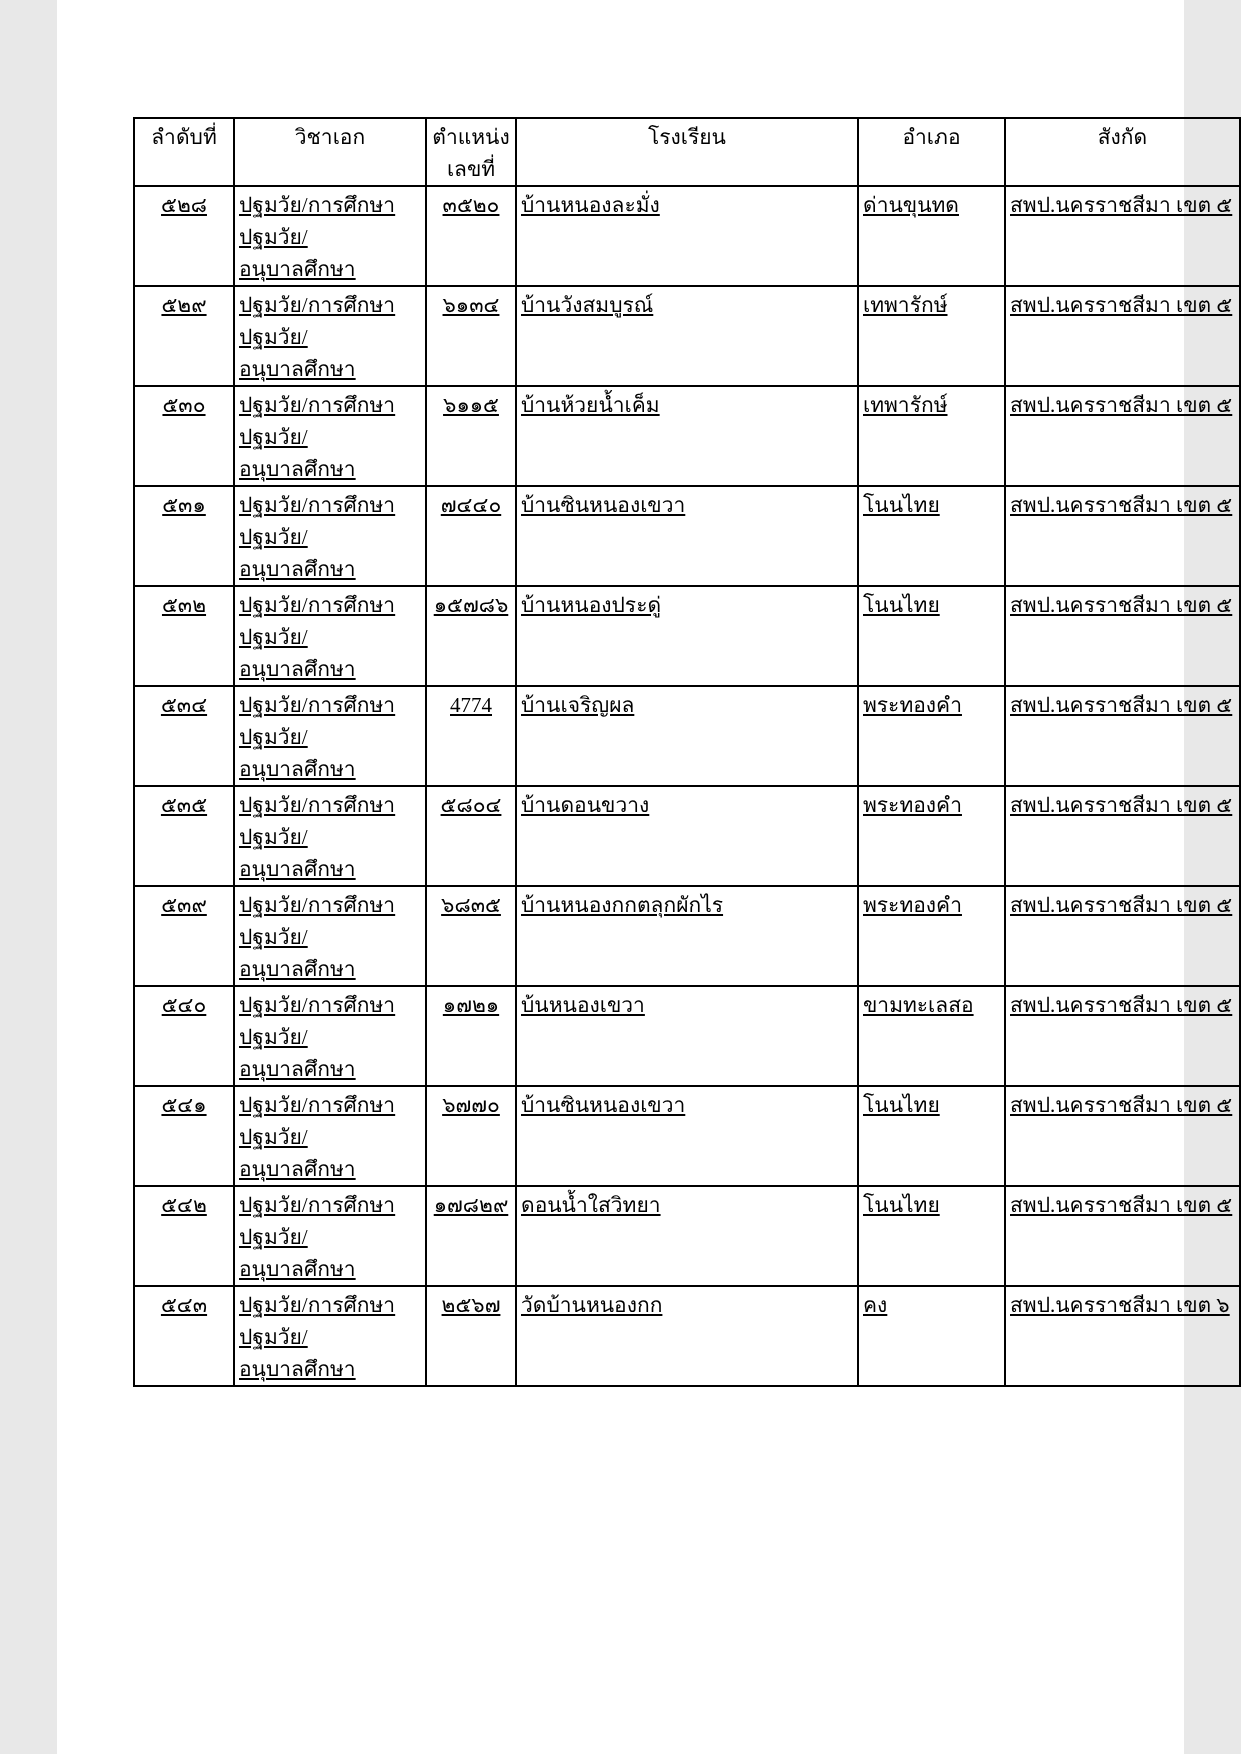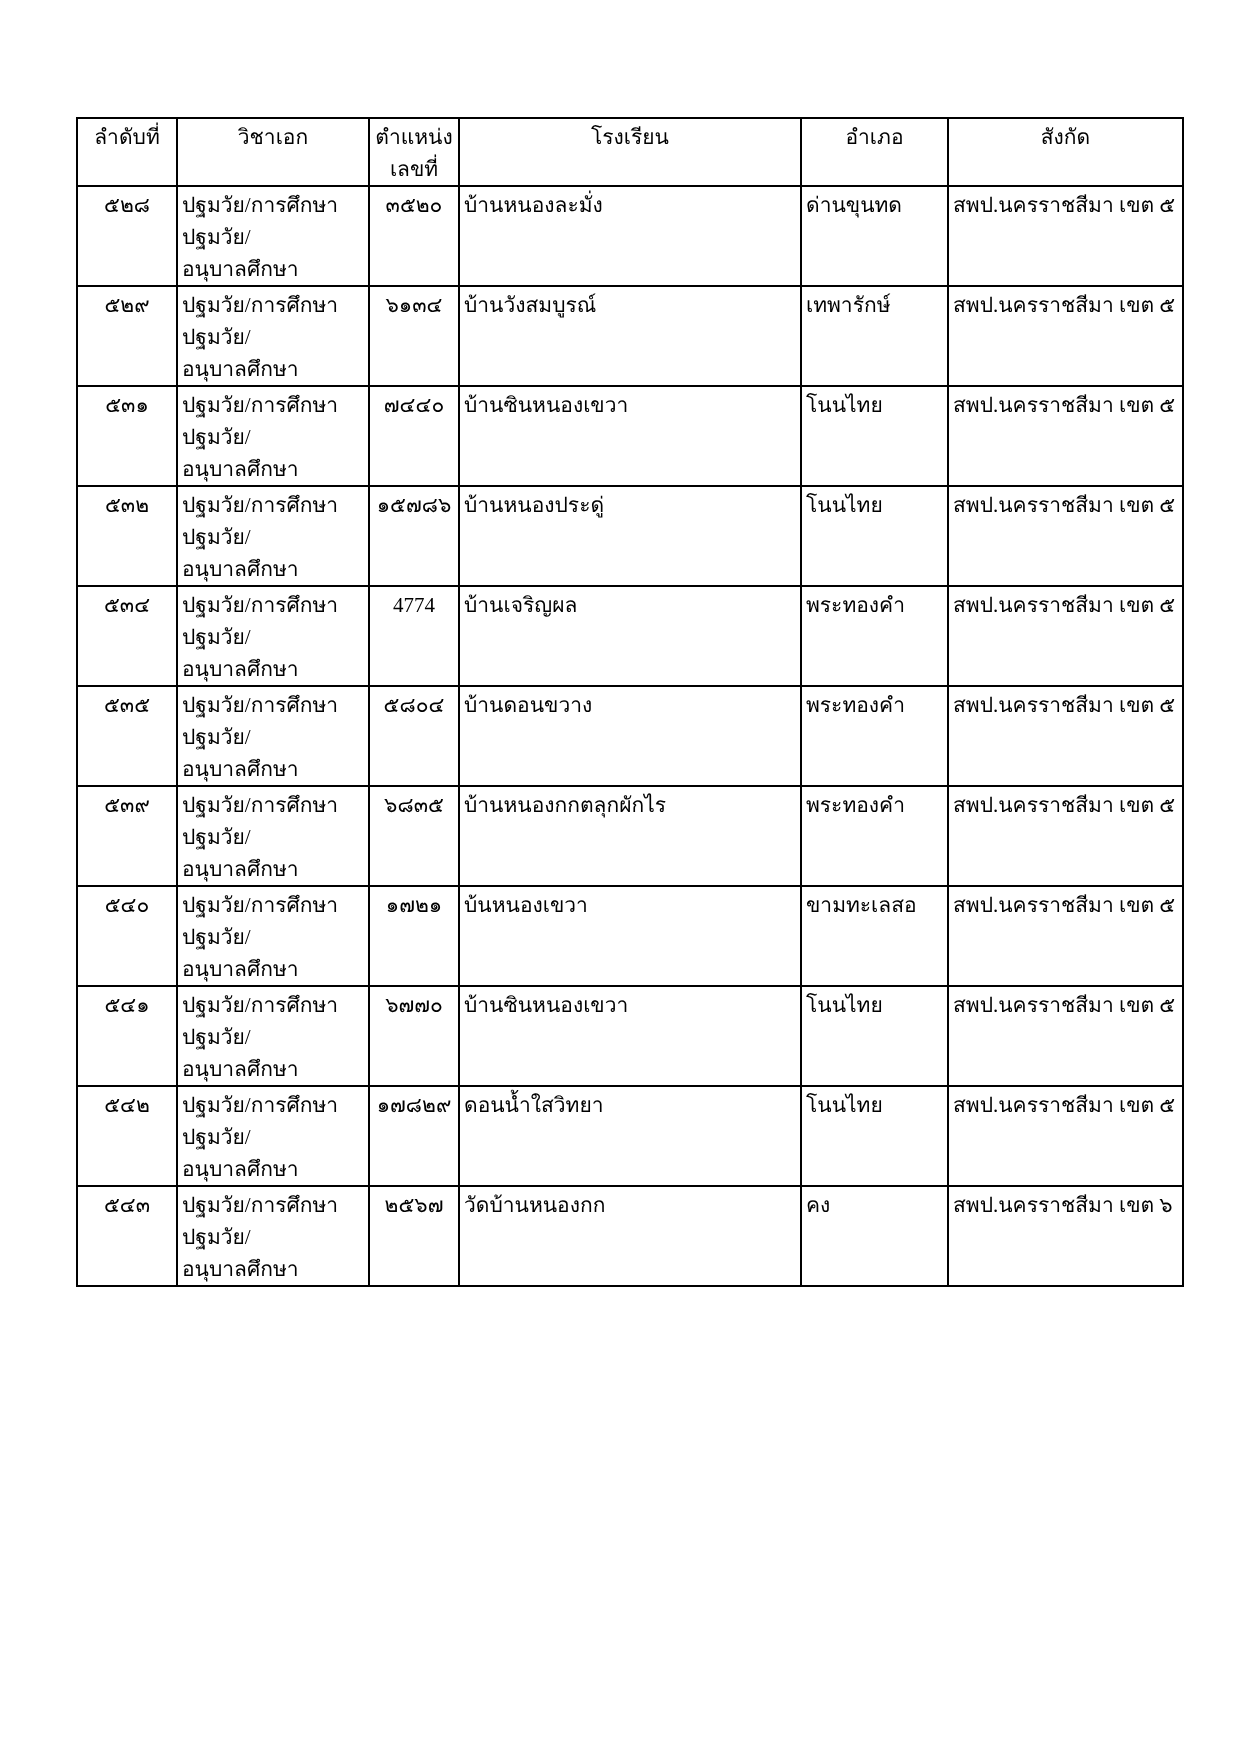--- a/index.html
+++ b/index.html
@@ -1,18 +1,18 @@
 <!DOCTYPE html>
 <html><head>
 <meta charset="utf-8">
 <style>
   html,body{margin:0;padding:0;background:#e8e8e8;}
   .page{
     position:relative;
-    width:1241px;height:1754px;
+    width:1127px;height:1754px;
     margin:0 auto;
     background:#ffffff;
     color:#000000;
     font-family:"Liberation Serif", serif;
   }
   table.main{
     position:absolute;
     left:76px;top:117px;
     width:1106px;
     border-collapse:collapse;
@@ -21,21 +21,21 @@
   table.main th, table.main td{
     border:2px solid #000000;
     vertical-align:top;
     font-size:21px;
     line-height:32px;
     font-weight:normal;
     padding:2px 4px 0 4px;
     overflow:hidden;
   }
   thead tr{height:68px;}
-  tbody tr{height:67px;}
+  tbody tr{height:67px;text-decoration:underline;}
   .c-center{text-align:center;}
   .c-left{text-align:left;padding-left:9px;}
   th{text-align:center;}
 </style>
 </head>
 <body>
 
 <div class="page">
   <table class="main">
     <colgroup>
@@ -72,20 +72,31 @@
           <td class="c-left">สพป.นครราชสีมา เขต ๕</td>
         </tr>
         <tr>
           <td class="c-center">๕๒๙</td>
           <td class="c-left">
             <div>ปฐมวัย/การศึกษาปฐมวัย/</div>
             <div>อนุบาลศึกษา</div>
           </td>
           <td class="c-center">๖๑๓๔</td>
           <td class="c-left">บ้านวังสมบูรณ์</td>
+          <td class="c-left">เทพารักษ์</td>
+          <td class="c-left">สพป.นครราชสีมา เขต ๕</td>
+        </tr>
+        <tr>
+          <td class="c-center">๕๓๐</td>
+          <td class="c-left">
+            <div>ปฐมวัย/การศึกษาปฐมวัย/</div>
+            <div>อนุบาลศึกษา</div>
+          </td>
+          <td class="c-center">๖๑๑๕</td>
+          <td class="c-left">บ้านห้วยน้ำเค็ม</td>
           <td class="c-left">เทพารักษ์</td>
           <td class="c-left">สพป.นครราชสีมา เขต ๕</td>
         </tr>
         <tr>
           <td class="c-center">๕๓๑</td>
           <td class="c-left">
             <div>ปฐมวัย/การศึกษาปฐมวัย/</div>
             <div>อนุบาลศึกษา</div>
           </td>
           <td class="c-center">๗๔๔๐</td>

